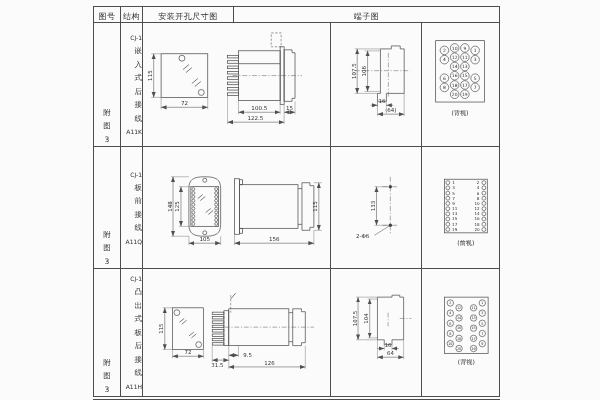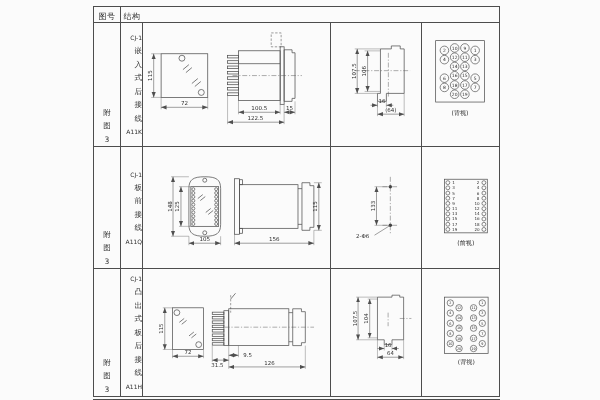--- a/index.html
+++ b/index.html
@@ -36,20 +36,26 @@
 <body>
 
 <div class="tbl">
 
   <div class="row hrow">
     <div class="cell c0">
         <span>图号</span>
       </div>
     <div class="cell c1">
         <span>结构</span>
+      </div>
+    <div class="cell c3">
+        <span>安装开孔尺寸图</span>
+      </div>
+    <div class="cell c4">
+        <span>端子图</span>
       </div>
   </div>
 
   <div class="row r1">
     <div class="cell c0">
       <div class="vtext">附
 图
 3</div>
     </div>
     <div class="cell c1 struct">

